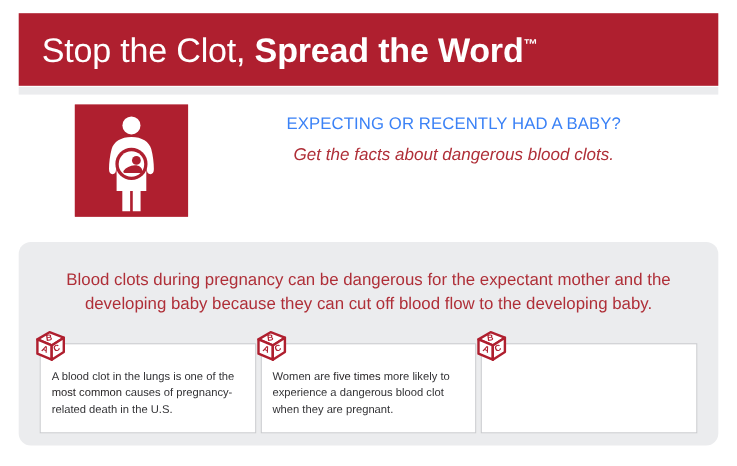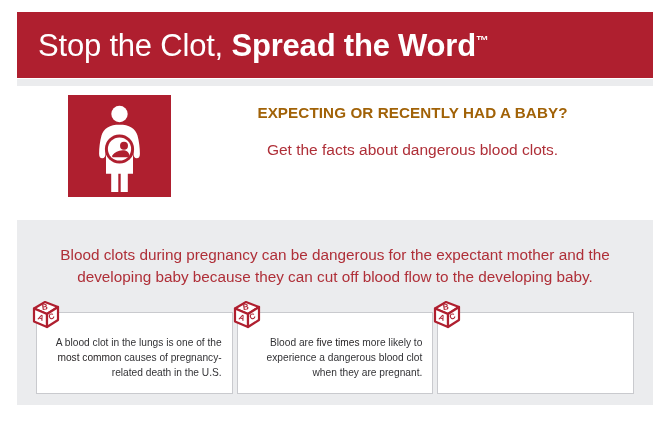--- a/index.html
+++ b/index.html
@@ -80,41 +80,43 @@
     height: 100%;
   }
   .intro-text {
     position: absolute;
     left: 185px;
     top: 8px;
     width: 455px;
     text-align: center;
   }
   .headline {
-    color: #a16207;
-    font-weight: 700;
+    color: #3b82f6;
+    font-weight: 400;
     font-size: 15.2px;
     line-height: 1.35;
     letter-spacing: 0.1px;
   }
   .subhead {
-    margin-top: 16px;
+    margin-top: 7px;
     color: #AF2F38;
     font-size: 15.5px;
     line-height: 1.3;
+    font-style: italic;
   }
 
   
   .panel {
     position: absolute;
     left: 17px;
     top: 220px;
     width: 636px;
     height: 185px;
     background: #ebecee;
+    border-radius: 11px;
   }
   .panel-lead {
     position: absolute;
     left: 22px;
     top: 24px;
     width: 592px;
     text-align: center;
     color: #AF2F38;
     font-size: 15.3px;
     line-height: 1.42;
@@ -132,21 +134,21 @@
   .fact {
     position: relative;
     flex: 1 1 0;
     background: #ffffff;
     border: 1px solid #c9cace;
     box-sizing: border-box;
     min-height: 82px;
     padding: 22px 10px 10px 10px;
   }
   .fact-text {
-    text-align: right;
+    text-align: left;
     color: #333336;
     font-size: 10.2px;
     line-height: 1.48;
   }
   .fact-text b { font-weight: 400; color: #231f20; }
   .block-icon {
     position: absolute;
     left: -8px;
     top: -14px;
     width: 34px;
@@ -253,21 +255,21 @@
               <path d="M18 15 L29 8 L29 21 L18 28 Z"></path>
             </g>
             <g fill="#AF1F2F" font-family="Liberation Sans, sans-serif" font-size="8" font-weight="700">
               <text x="16" y="10.5" text-anchor="middle" transform="rotate(-8 16 10.5)">B</text>
               <text x="11" y="21" text-anchor="middle" transform="rotate(22 11 21)">A</text>
               <text x="23.5" y="20" text-anchor="middle" transform="rotate(-22 23.5 20)">C</text>
             </g>
           </svg>
         </div>
         <div class="fact-text">
-          <span>Blood are </span><b>five times</b><span> more likely to experience a dangerous blood clot when they are pregnant.</span>
+          <span>Women are </span><b>five times</b><span> more likely to experience a dangerous blood clot when they are pregnant.</span>
         </div>
       </div>
 
       <div class="fact">
         <div class="block-icon">
           <svg viewBox="0 0 34 32" xmlns="http://www.w3.org/2000/svg" aria-hidden="true">
             <g stroke="#AF1F2F" stroke-width="2.2" fill="#ffffff" stroke-linejoin="round">
               <path d="M5 9.5 L16 3 L29 8 L18 15 Z"></path>
               <path d="M5 9.5 L18 15 L18 28 L5 22.5 Z"></path>
               <path d="M18 15 L29 8 L29 21 L18 28 Z"></path>

